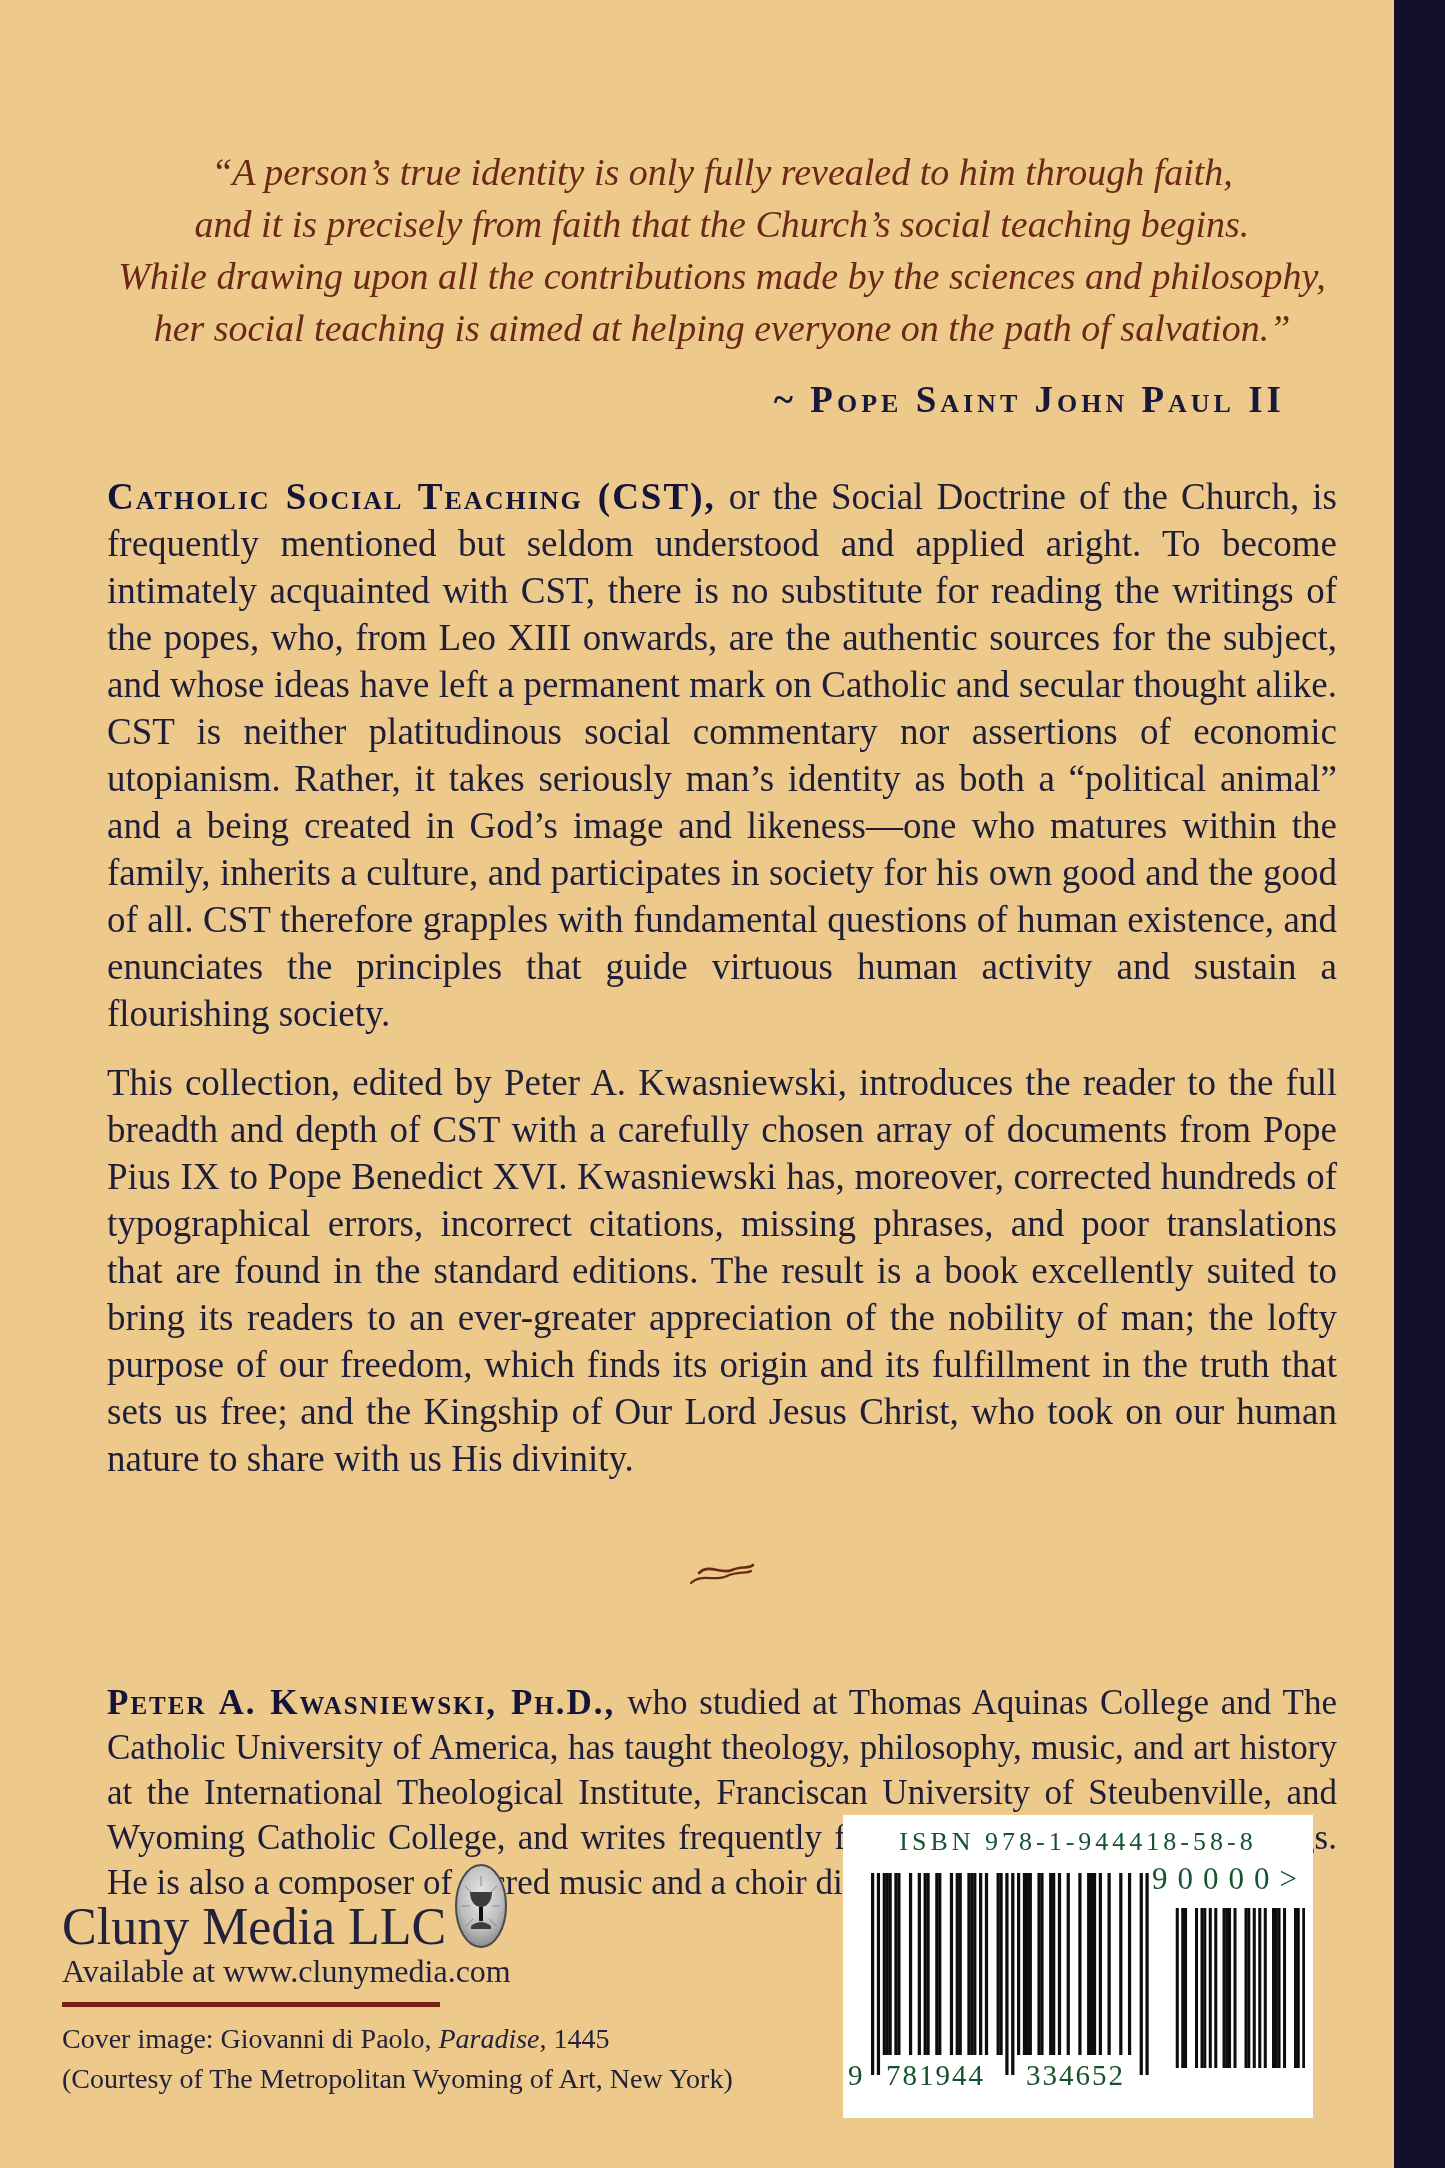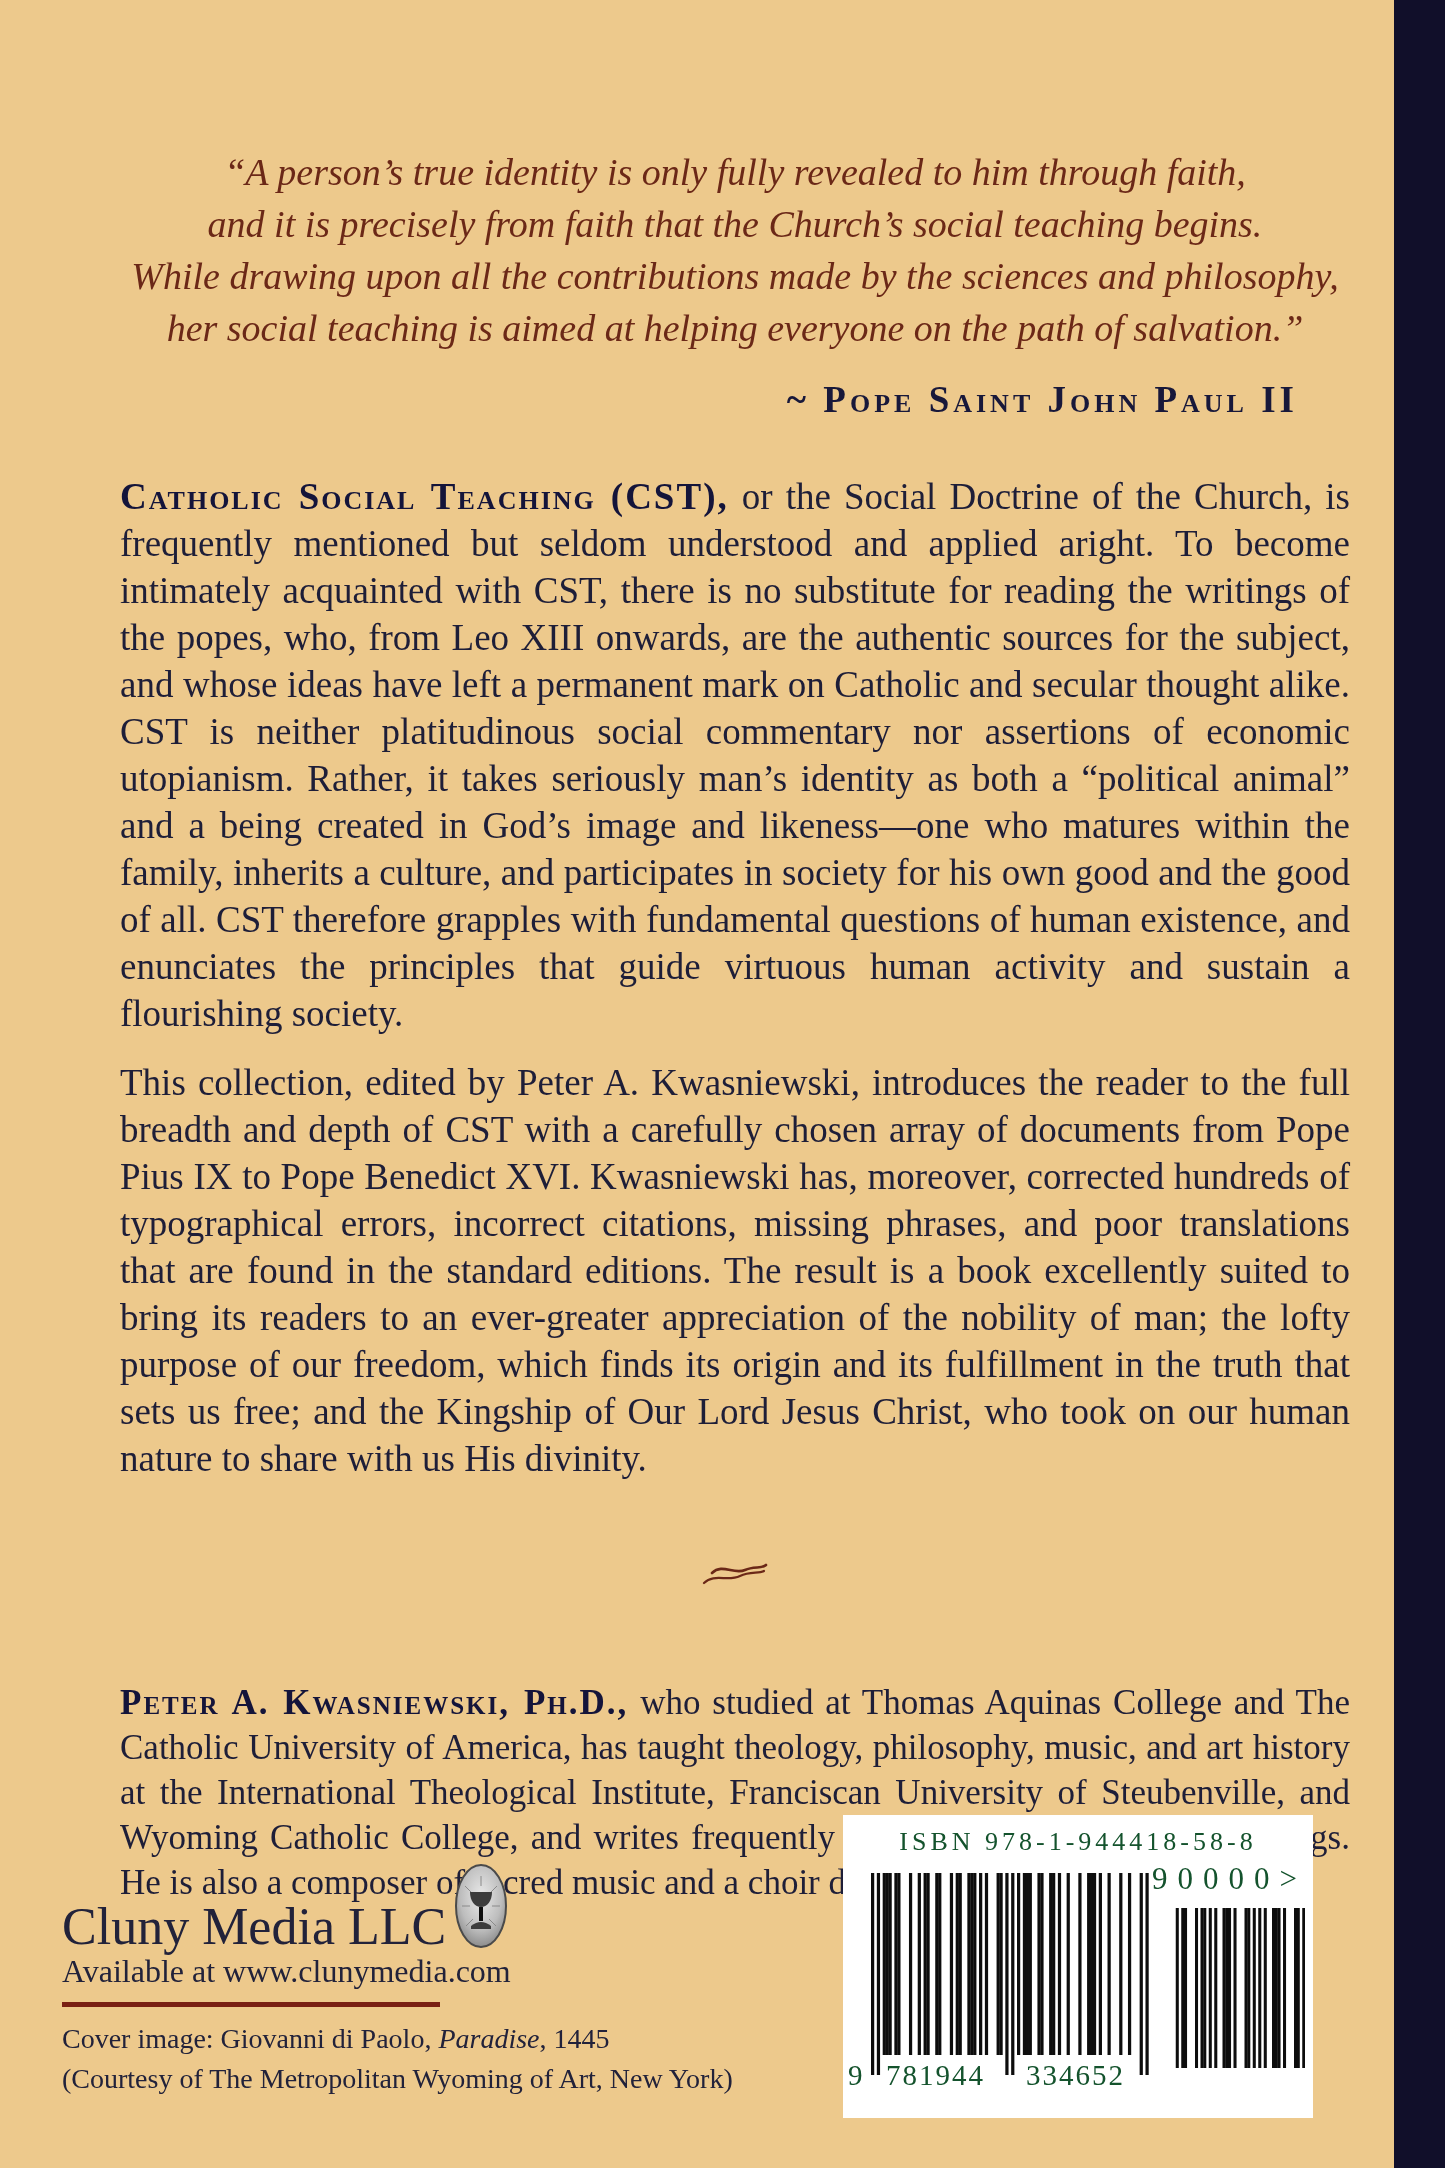--- a/index.html
+++ b/index.html
@@ -9,21 +9,21 @@
     background:#edc98c;
     overflow:hidden;
     font-family:"Liberation Serif","DejaVu Serif",serif;
   }
   .spine-band{
     position:absolute;right:0;top:0;
     width:51px;height:100%;
     background:#110f2a;
   }
   .content{
-    position:absolute;left:107px;top:0;width:1230px;margin-left:13px;
+    position:absolute;left:107px;top:0;width:1230px;
   }
   .quote{
     margin-top:146px;
     text-align:center;
     font-style:italic;
     color:#6b2817;
     font-size:38px;
     line-height:52px;
   }
   .quote-line{white-space:nowrap;}

